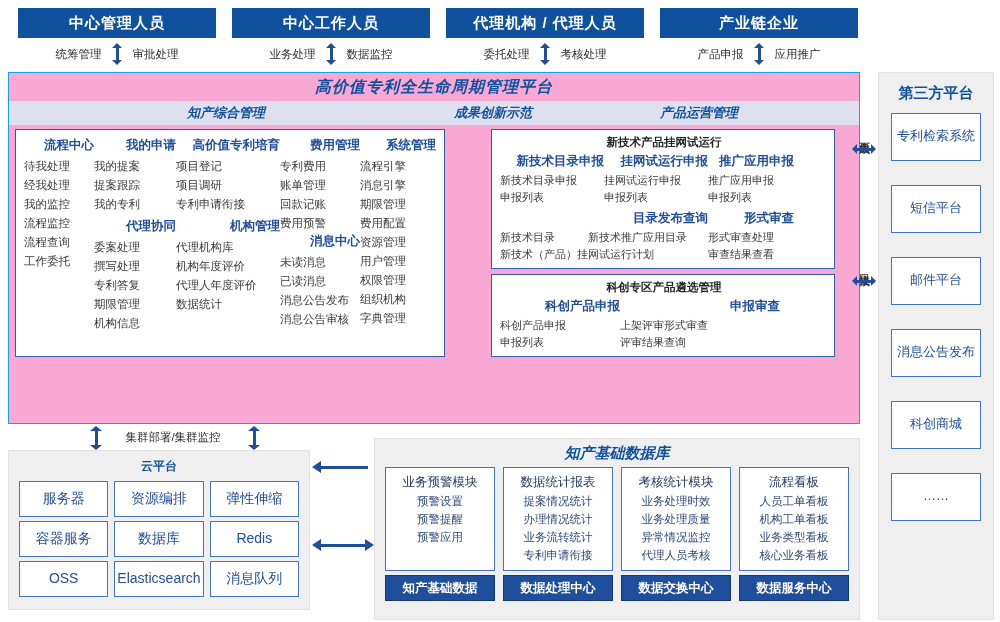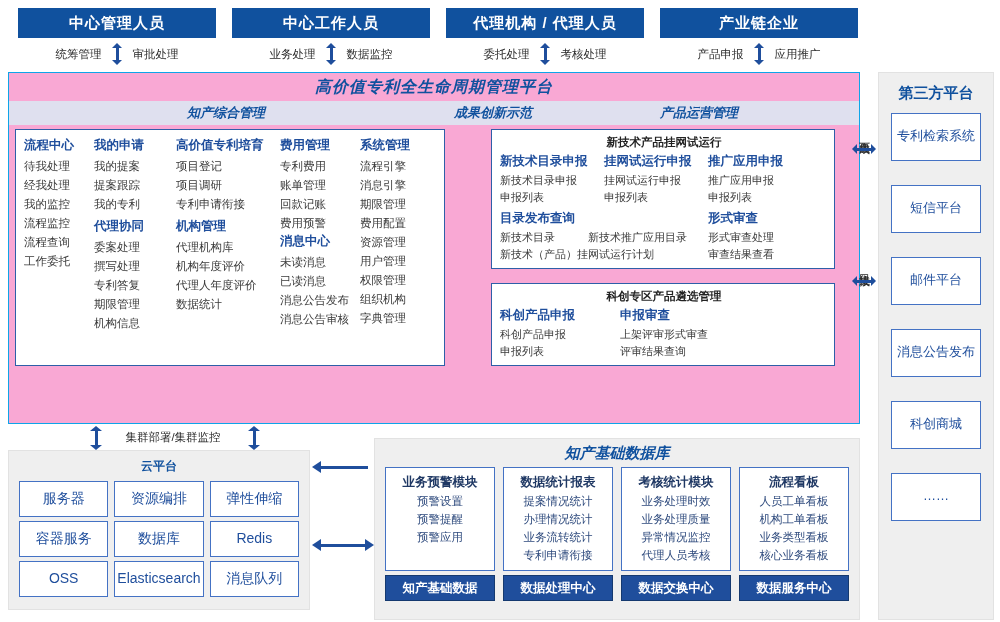--- a/index.html
+++ b/index.html
@@ -65,31 +65,31 @@
 
   
   .p-zhichan{width:430px;padding:7px 4px 6px 8px;box-sizing:border-box;}
   .cols{display:flex;}
   .col{display:flex;flex-direction:column;}
   .c1{width:70px;}
   .c2{width:82px;}
   .c3{width:104px;}
   .c4{width:80px;}
   .c5{width:76px;}
-  .hdr{font-size:12.5px;font-weight:bold;color:#1F4E9C;margin-bottom:3px;white-space:nowrap;}
+  .hdr{font-size:12.5px;font-weight:bold;color:#1F4E9C;margin-bottom:3px;white-space:nowrap;text-align:right;}
   .hdr.gap{margin-top:4px;}
   .itm{font-size:11.5px;color:#3A3A3A;line-height:19px;white-space:nowrap;}
 
   
   .p-chengguo{width:96px;padding:7px 0 6px 0;box-sizing:border-box;text-align:center;}
   .p-chengguo .hdr{font-size:12.5px;text-align:center;margin-bottom:2px;}
   .p-chengguo .itm{text-align:center;}
 
   
-  .p-chanpin{width:344px;display:flex;flex-direction:column;gap:14px;background:transparent;border:0;padding-left:40px;}
+  .p-chanpin{width:344px;display:flex;flex-direction:column;gap:5px;background:transparent;border:0;padding-left:40px;}
   .sub{background:#fff;border:1px solid #2E5FA8;padding:5px 6px 5px 8px;box-sizing:border-box;}
   .sub-title{text-align:center;font-size:11.5px;font-weight:bold;color:#222;margin-bottom:3px;}
   .sub-cols{display:flex;}
   .s1{width:104px;}
   .s2{width:104px;}
   .s3{width:86px;}
   .sub .hdr{font-size:12.5px;line-height:16px;}
   .sub .itm{font-size:11px;line-height:17px;}
   .pub-row{display:flex;}
   .pub-row .hdr{width:auto;}
@@ -159,21 +159,21 @@
     position:absolute;left:374px;top:438px;width:484px;height:180px;
     background:#EFEFEF;border:1px solid #E2E2E2;
   }
   .db-title{text-align:center;font-size:15px;font-weight:bold;font-style:italic;color:#10519E;line-height:28px;}
   .db-cols{display:flex;gap:8px;padding:0 10px;}
   .db-col{flex:1 1 0;display:flex;flex-direction:column;}
   .db-card{
     border:1.5px solid #4472C4;background:#fff;padding:4px 2px 6px;box-sizing:border-box;
     height:104px;text-align:center;
   }
-  .db-card .h{font-size:12.5px;font-weight:bold;color:#1F3864;line-height:20px;}
+  .db-card .h{font-size:12.5px;font-weight:normal;color:#1F3864;line-height:20px;}
   .db-card .i{font-size:11.5px;color:#2E4A7D;line-height:18px;}
   .db-bar{
     margin-top:4px;background:#1F4E9C;border:1px solid #15396F;color:#fff;
     font-size:12.5px;font-weight:bold;height:24px;line-height:24px;text-align:center;
   }
 </style>
 </head>
 <body>
 
 <div class="stage">

